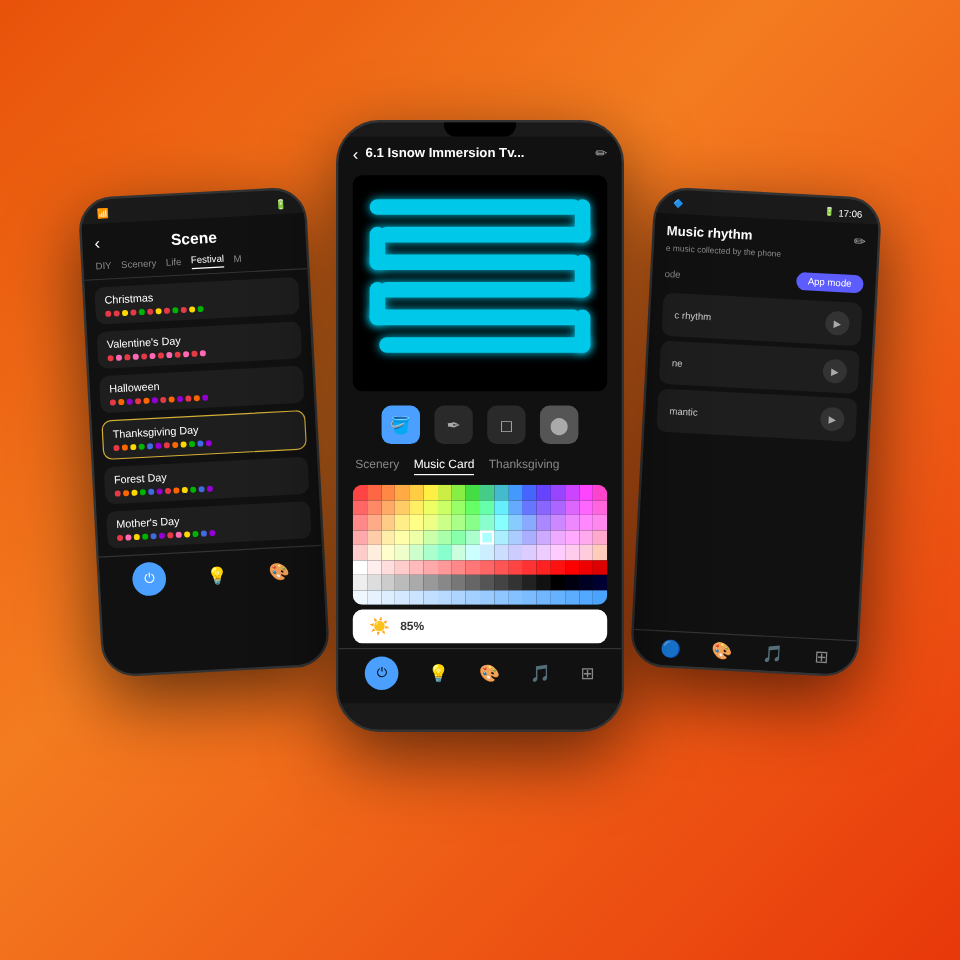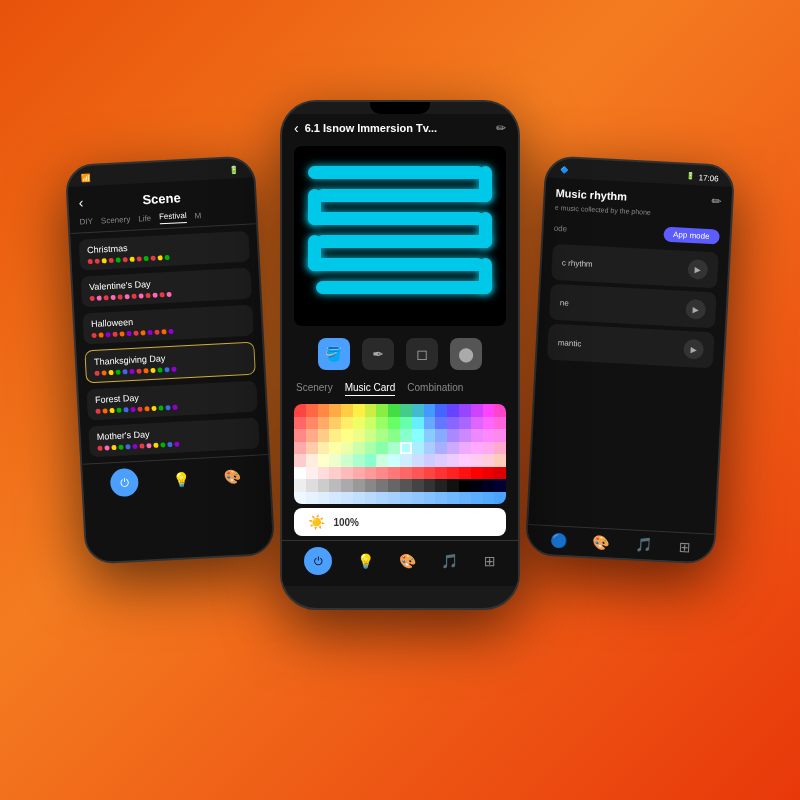--- a/index.html
+++ b/index.html
@@ -560,21 +560,21 @@
       <div class="tool-bar">
         <div class="tool-btn active">🪣</div>
         <div class="tool-btn">✒</div>
         <div class="tool-btn">◻</div>
         <div class="tool-btn" style="background:#555;">⬤</div>
       </div>
 
       <div class="color-tabs">
         <span class="color-tab">Scenery</span>
         <span class="color-tab active">Music Card</span>
-        <span class="color-tab">Combination</span>
+        <span class="color-tab">Thanksgiving</span>
       </div>
 
       <div class="color-grid" id="color-grid-container" style="position: relative; height: 100px;">
 
       <div class="color-grid-row">
             <div class="color-cell" style="background: rgb(255, 68, 68);"></div>
             <div class="color-cell" style="background: rgb(255, 102, 68);"></div>
             <div class="color-cell" style="background: rgb(255, 136, 68);"></div>
             <div class="color-cell" style="background: rgb(255, 170, 68);"></div>
             <div class="color-cell" style="background: rgb(255, 204, 68);"></div>
@@ -729,21 +729,21 @@
             <div class="color-cell" style="background: rgb(113, 183, 255);"></div>
             <div class="color-cell" style="background: rgb(103, 178, 255);"></div>
             <div class="color-cell" style="background: rgb(93, 173, 255);"></div>
             <div class="color-cell" style="background: rgb(83, 168, 255);"></div>
             <div class="color-cell" style="background: rgb(73, 163, 255);"></div>
           </div>
         </div>
 
       <div class="brightness-bar">
         <span class="brightness-icon">☀️</span>
-        <span class="brightness-text">100%</span>
+        <span class="brightness-text">85%</span>
       </div>
 
       <div class="phone-bottom-bar">
         <div class="bottom-icon-btn active">
           <span>⏻</span>
         </div>
         <span class="bottom-icon-plain">💡</span>
         <span class="bottom-icon-plain">🎨</span>
         <span class="bottom-icon-plain">🎵</span>
         <span class="bottom-icon-plain">⊞</span>

